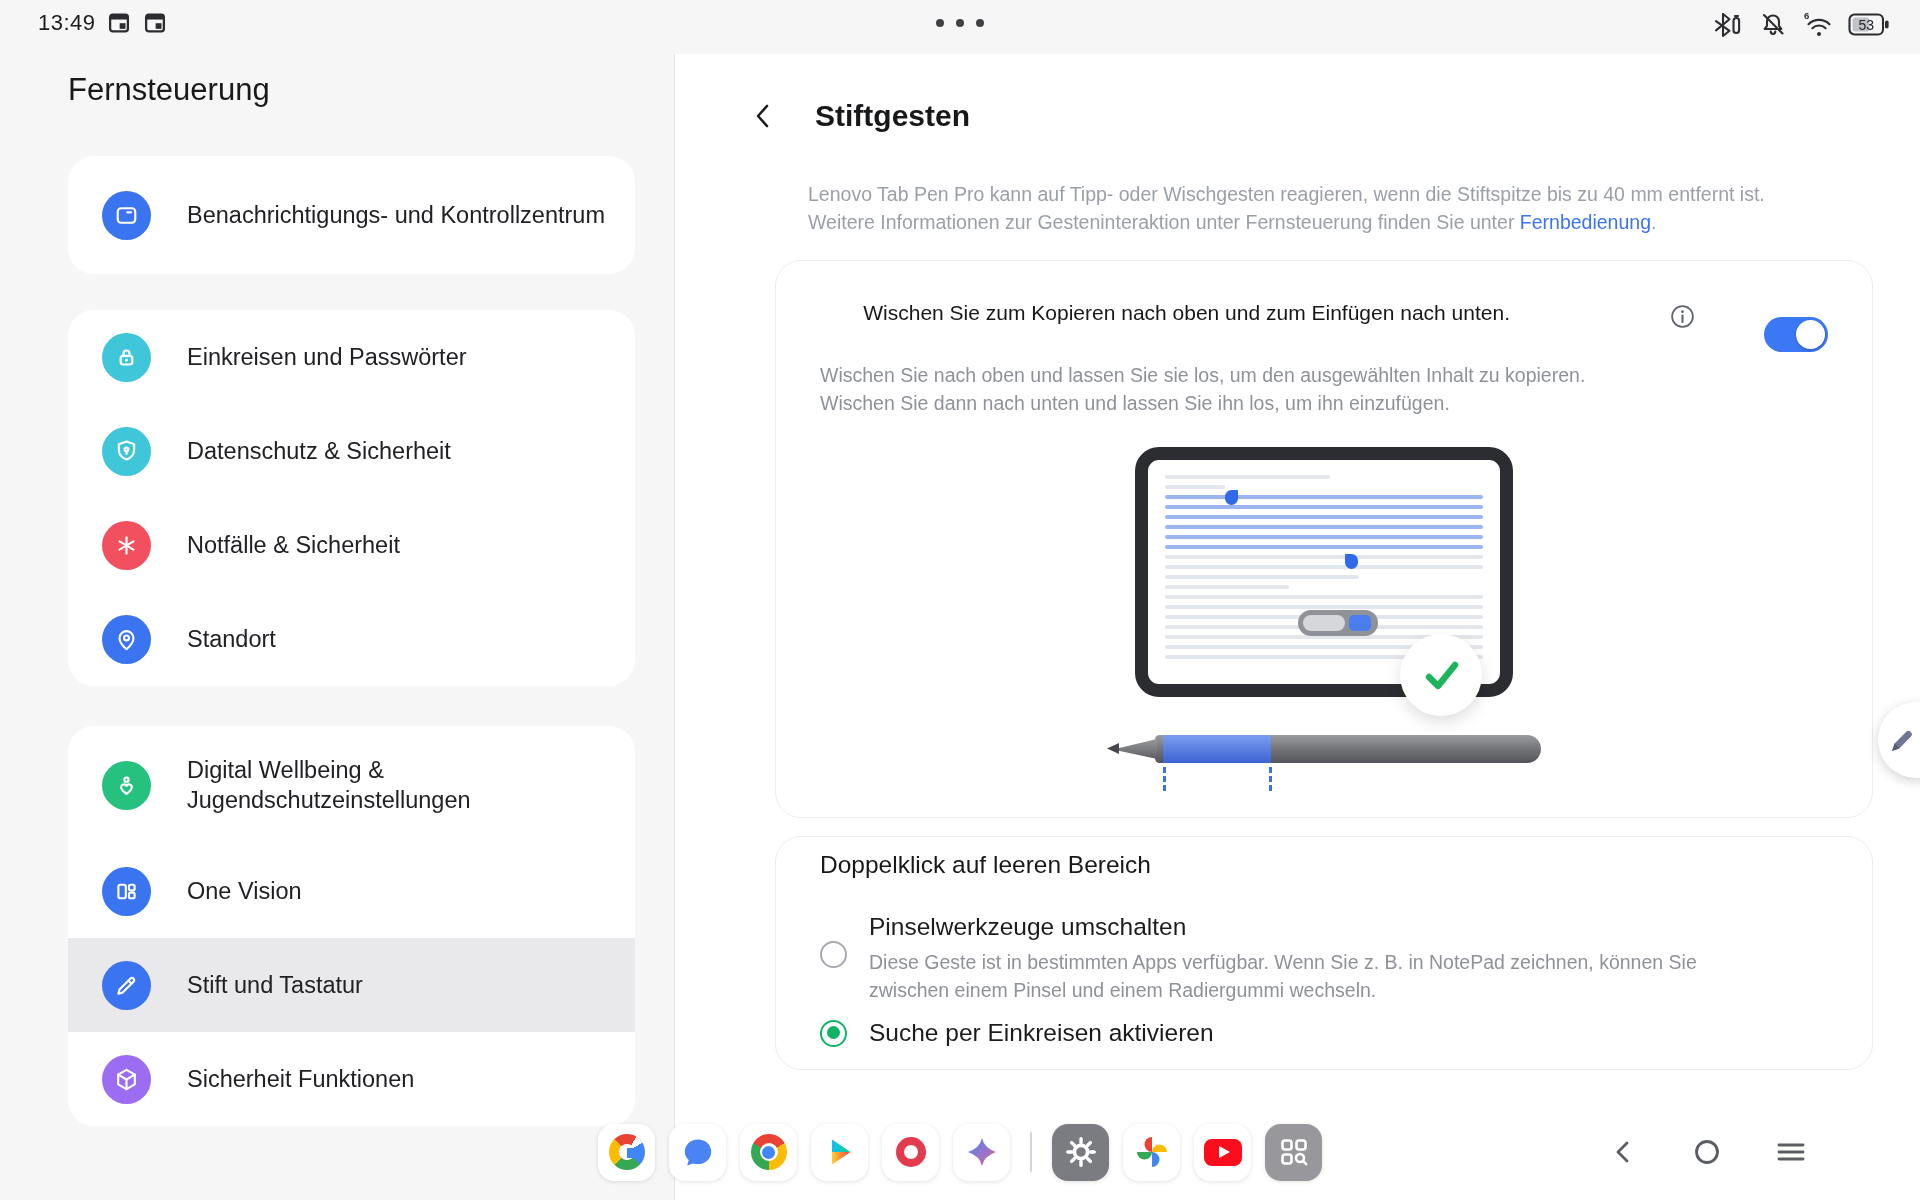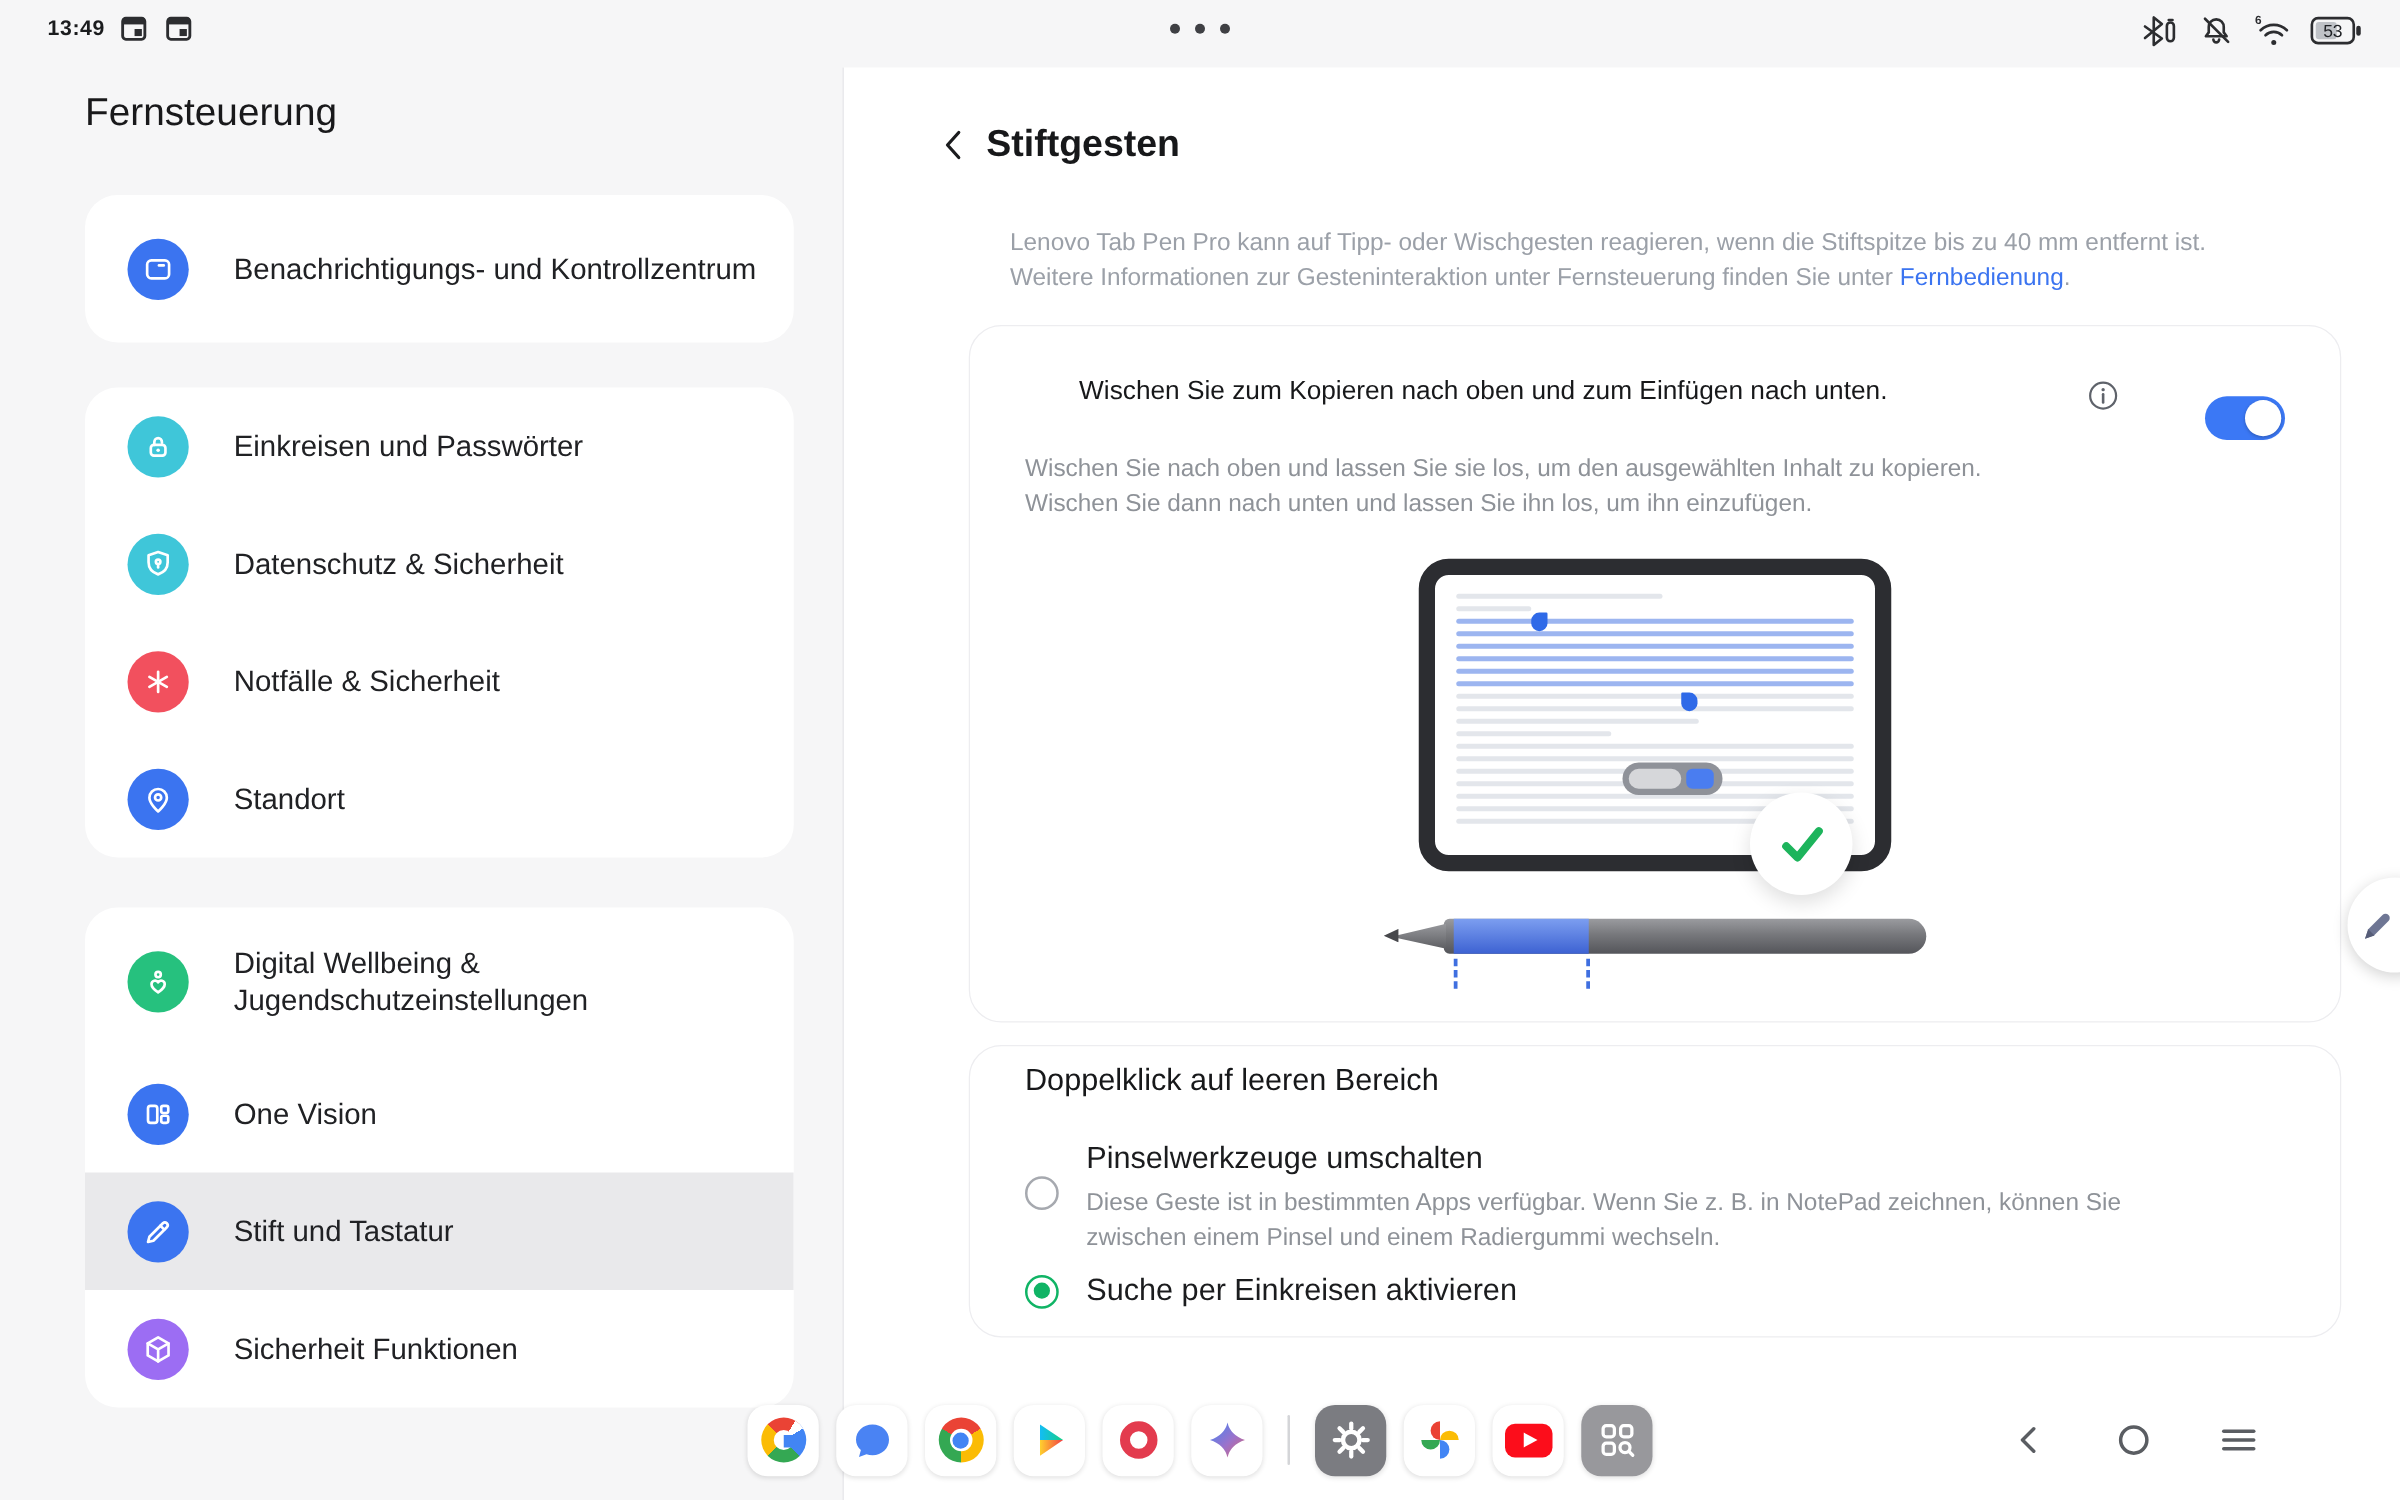--- a/index.html
+++ b/index.html
@@ -1,21 +1,21 @@
 <!DOCTYPE html>
 <html><head>
 <meta charset="utf-8">
 <style>
   html,body{margin:0;padding:0;background:#e9e9ec;}
   .stage{position:relative;width:1920px;height:1200px;overflow:hidden;background:#f6f6f7;
          font-family:"Liberation Sans",sans-serif;color:#1b1c1e;}
   
   .statusbar{position:absolute;top:0;left:0;right:0;height:54px;z-index:6;}
   .sb-left{position:absolute;left:38px;top:10px;display:flex;align-items:center;gap:10px;}
-  .sb-time{font-size:17px;font-weight:700;letter-spacing:.5px;}
+  .sb-time{font-size:22px;font-weight:400;letter-spacing:.5px;}
   .sb-dots{position:absolute;left:936px;top:19px;display:flex;gap:12px;}
   .sb-dots i{width:8px;height:8px;border-radius:50%;background:#3f4044;}
   .sb-right{position:absolute;right:30px;top:10px;display:flex;align-items:center;gap:14px;}
   .sicon{stroke:#2c2d30;fill:none;stroke-width:2.1;stroke-linecap:round;stroke-linejoin:round;}
   
   .sidebar{position:absolute;left:0;top:0;width:674px;height:100%;padding:72px 0 0 68px;box-sizing:border-box;}
   .sb-title{font-size:31px;font-weight:500;color:#19191b;}
   .scard{width:567px;background:#fff;border-radius:26px;overflow:hidden;}
   .scard.m1{margin-top:48px;}
   .scard.m2{margin-top:36px;}
@@ -24,21 +24,21 @@
   .srow.two{min-height:106px;padding-top:6px;padding-bottom:6px;}
   .srow[data-selected="true"]{background:#e9e9eb;}
   .srow .label{font-size:23.5px;line-height:30px;color:#202124;max-width:440px;}
   .bubble{width:49px;height:49px;border-radius:50%;flex:none;display:flex;align-items:center;justify-content:center;}
   .c-blue{background:#3b74f0;} .c-cyan{background:#3fc6d9;} .c-red{background:#f2505e;}
   .c-green{background:#26c17e;} .c-purple{background:#9c6df3;}
   .wicon{stroke:#fff;fill:none;stroke-width:1.9;stroke-linecap:round;stroke-linejoin:round;}
   
   .content{position:absolute;left:674px;top:54px;right:0;bottom:0;background:#fff;
            border-left:1px solid #e3e4e7;padding-left:100px;box-sizing:border-box;}
-  .chead{display:flex;align-items:center;gap:10px;margin-top:40px;margin-left:-26px;height:44px;}
+  .chead{display:flex;align-items:center;gap:36px;margin-top:40px;margin-left:-26px;height:44px;}
   .back-btn{width:30px;height:34px;display:flex;align-items:center;justify-content:center;cursor:pointer;}
   .ctitle{font-size:30px;font-weight:700;color:#17181a;}
   .intro{margin-top:42px;margin-left:33px;width:1024px;font-size:19.5px;line-height:28px;color:#9ba0a8;}
   .intro .link{color:#3b74f0;}
   .card{width:1098px;background:#fff;border:1px solid #ededf0;border-radius:26px;box-sizing:border-box;}
   .card.gesture{margin-top:24px;padding:34px 44px 24px 44px;}
   .card.dblclick{margin-top:18px;padding:14px 46px 20px 44px;}
   .g-toprow{display:flex;align-items:flex-start;}
   .g-title{font-size:21px;line-height:35px;color:#17181a;width:690px;text-align:right;}
   .g-right{margin-left:auto;display:flex;align-items:flex-start;gap:68px;padding-top:4px;}

